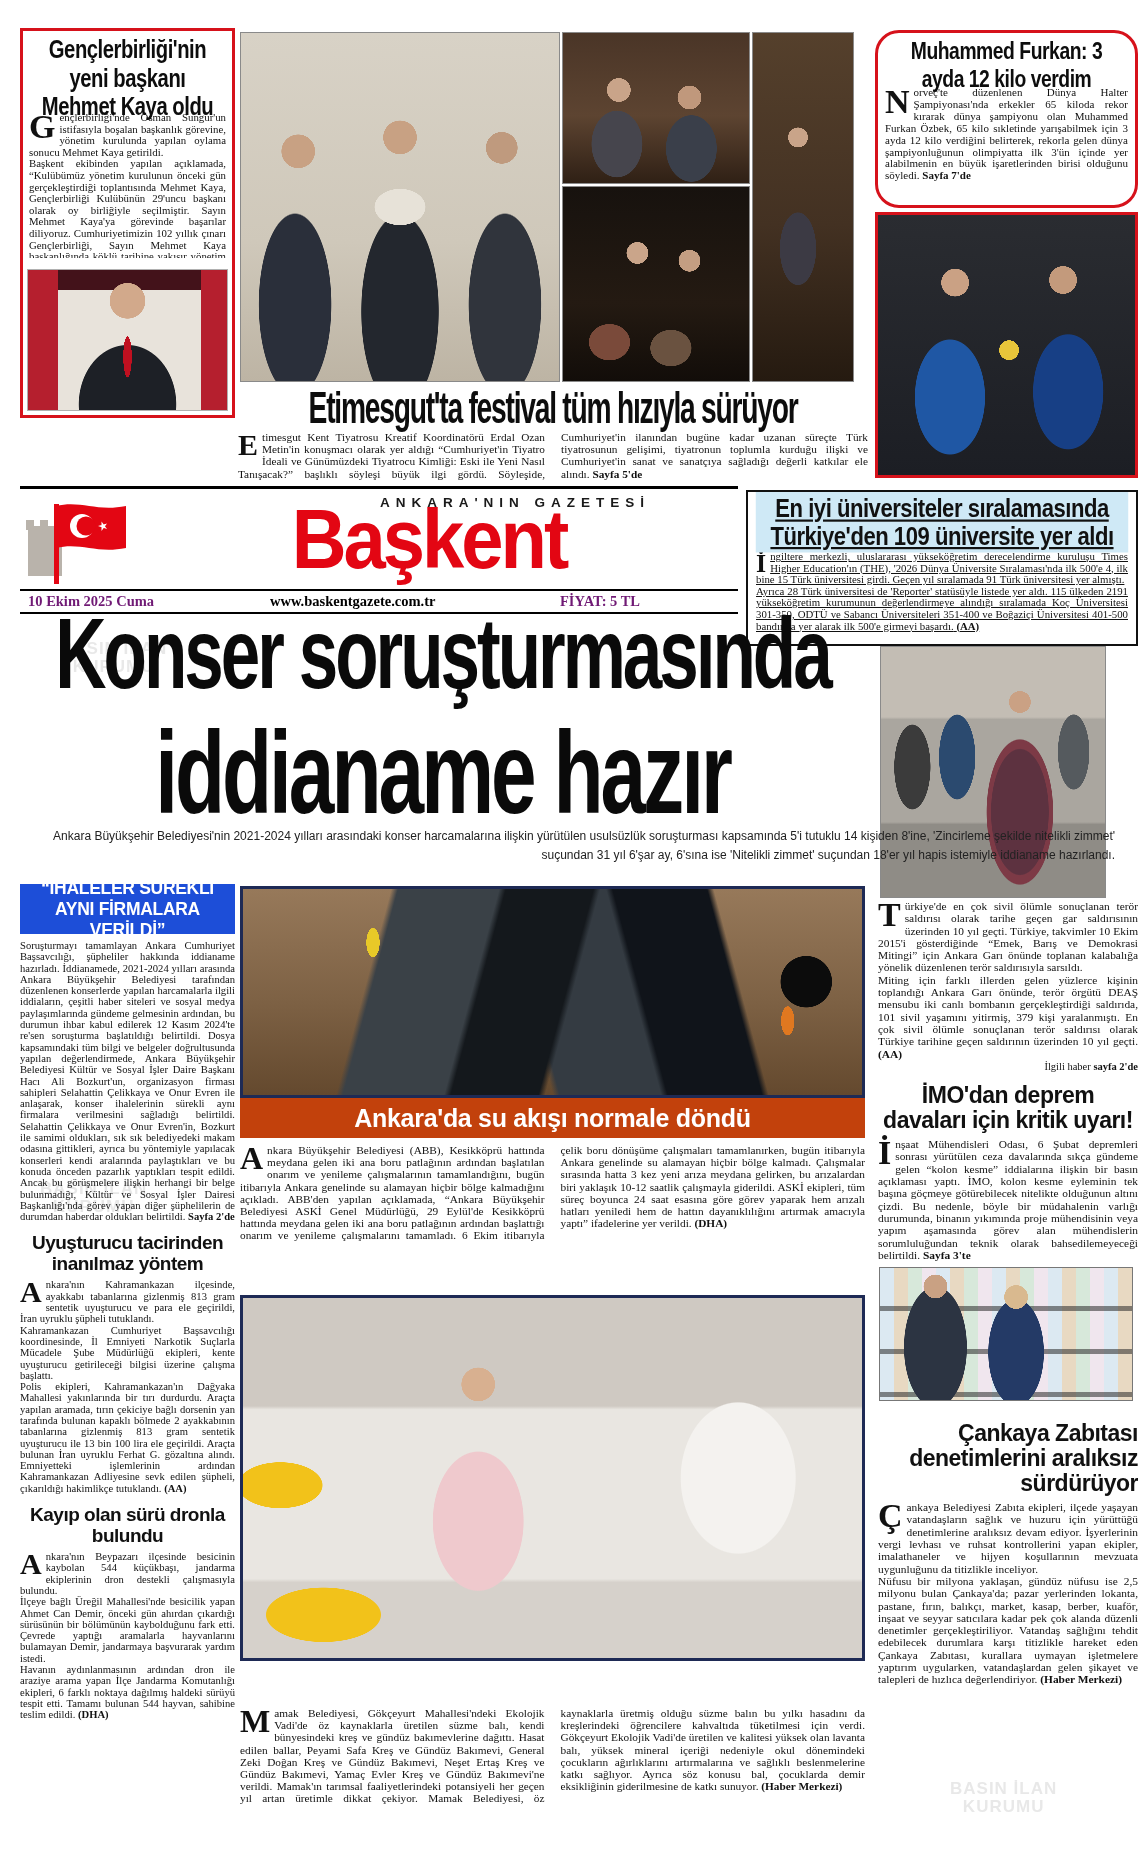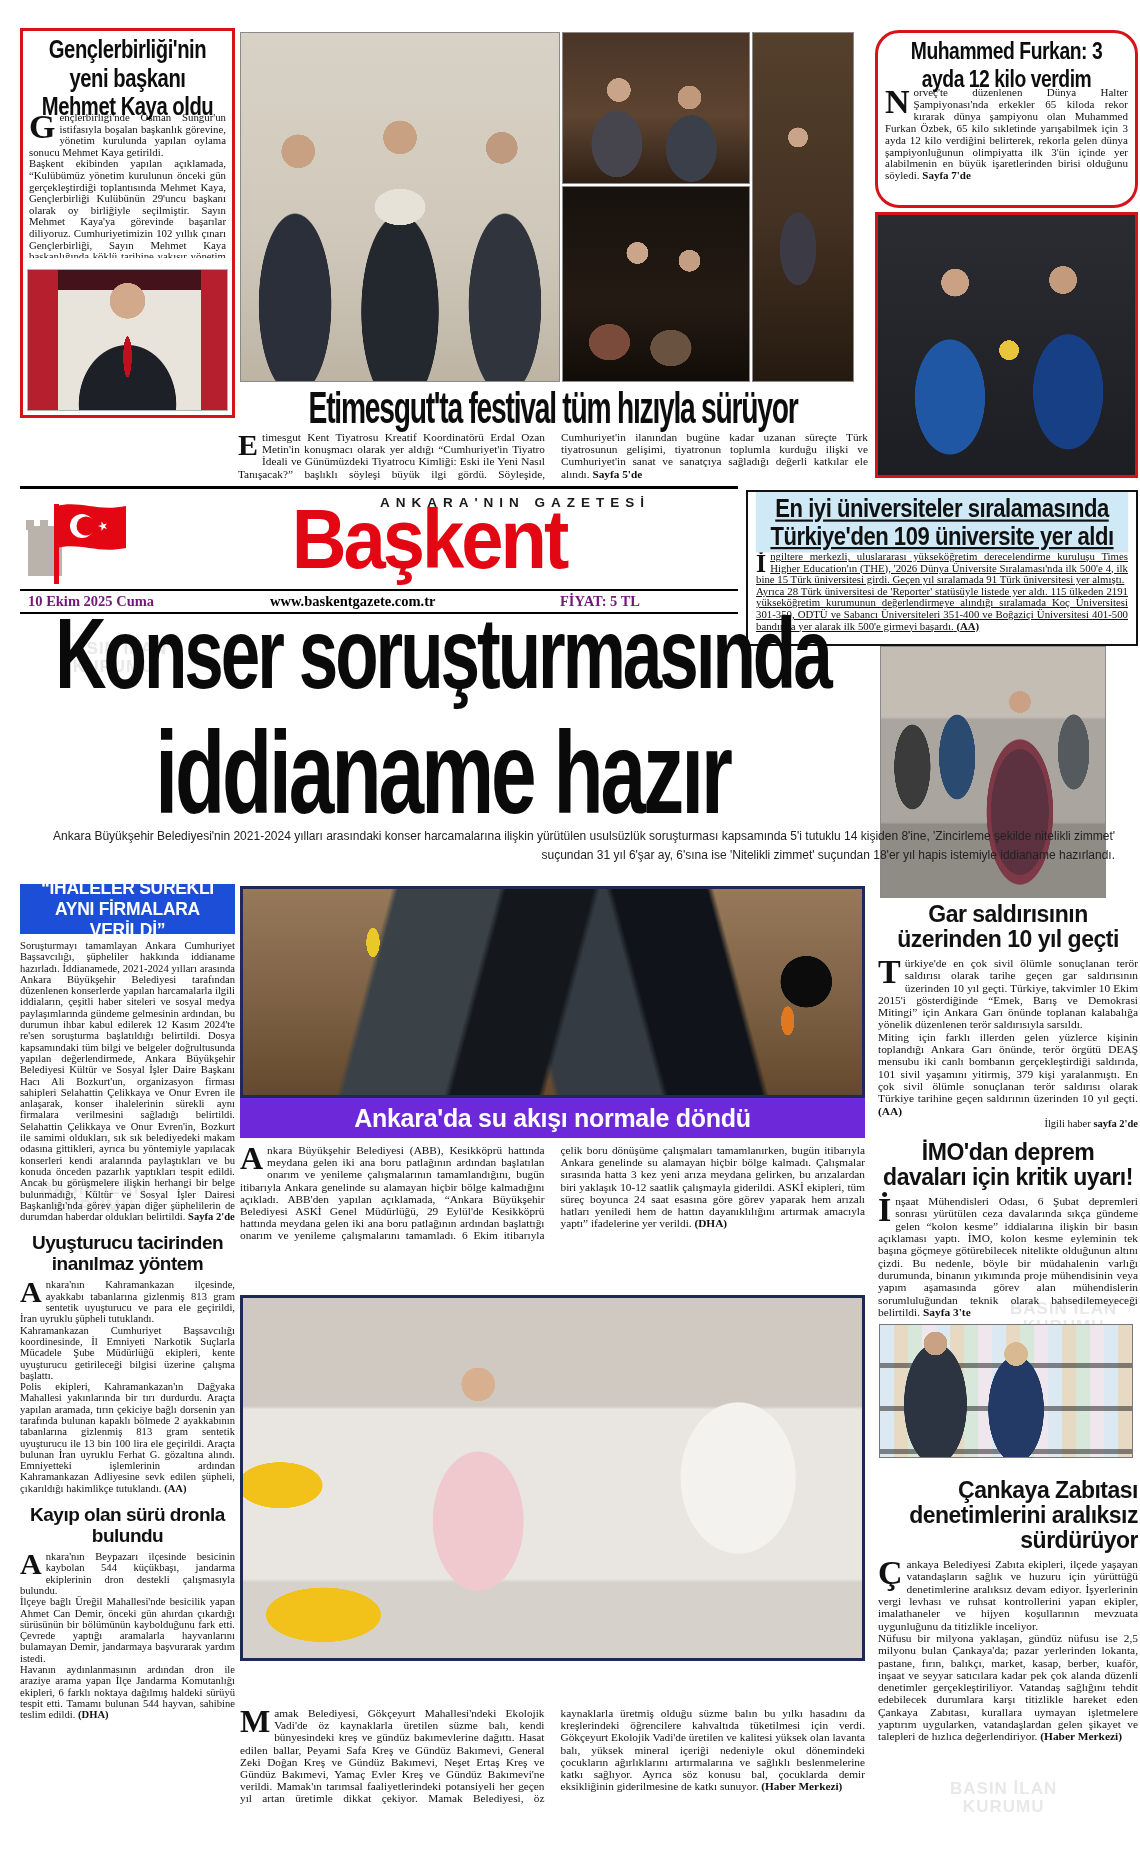--- a/index.html
+++ b/index.html
@@ -10,21 +10,21 @@
       font-weight:bold;font-size:17px;line-height:18px;text-align:center;letter-spacing:1px;pointer-events:none;}
   
   .hl{font-family:"Liberation Sans",sans-serif;font-weight:bold;color:#0d0d0d;text-align:center;}
   .cond{transform:scale(.92,1.18);transform-origin:center top;}
   .body{font-size:11px;line-height:11.8px;text-align:justify;}
   .body span{white-space:pre-line;}
   .dc{float:left;font-size:34px;line-height:26px;font-weight:bold;padding:2px 4px 0 0;font-family:"Liberation Serif",serif;}
   .pr{font-weight:bold;white-space:nowrap;}
   .redbox{border:3px solid #d6121b;background:#fff;}
   .photo{position:absolute;border:1px solid #8a8a8a;}
-  .redbar{position:absolute;background:#6d28d9;color:#fff;display:flex;align-items:center;justify-content:center;
+  .redbar{position:absolute;background:#c2410c;color:#fff;display:flex;align-items:center;justify-content:center;
           font-family:"Liberation Sans",sans-serif;font-weight:bold;}
   .twocol{position:absolute;column-count:2;column-gap:16px;font-size:11.3px;line-height:12.2px;text-align:justify;overflow:hidden;}
   .rule{position:absolute;background:#000;}
   .flowcol{position:absolute;overflow:hidden;}
   .flowcol h3{font-family:"Liberation Sans",sans-serif;font-weight:bold;text-align:center;margin:10px 0 5px 0;
               font-size:21px;line-height:23px;letter-spacing:-.5px;}
   .srcline{text-align:right;font-weight:bold;font-size:10.5px;margin-top:1px;}
   
   #photoA{background:
     radial-gradient(ellipse 42px 30px at 50% 50%,#e7e2d8 0 60%,transparent 61%),
@@ -227,21 +227,20 @@
   </div>
   <div class="photo" id="photoKids" style="left:240px;top:1295px;width:619px;height:360px;"></div>
   <div class="twocol" style="left:240px;top:1707px;width:625px;height:143px;">
     <span class="dc" style="font-size:32px;line-height:24px;">M</span><span>amak Belediyesi, Gökçeyurt Mahallesi'ndeki Ekolojik Vadi'de öz kaynaklarla üretilen süzme balı, kendi bünyesindeki kreş ve gündüz bakımevlerine dağıttı. Hasat edilen ballar, Peyami Safa Kreş ve Gündüz Bakımevi, General Zeki Doğan Kreş ve Gündüz Bakımevi, Neşet Ertaş Kreş ve Gündüz Bakımevi, Yamaç Evler Kreş ve Gündüz Bakımevi'ne verildi.
 Mamak'ın tarımsal faaliyetlerindeki potansiyeli her geçen yıl artan üretimle dikkat çekiyor. Mamak Belediyesi,</span>
     <span>öz kaynaklarla üretmiş olduğu süzme balın bu yılkı hasadını da kreşlerindeki öğrencilere kahvaltıda tüketilmesi için verdi.
 Gökçeyurt Ekolojik Vadi'de üretilen ve kalitesi yüksek olan lavanta balı, yüksek mineral içeriği nedeniyle okul dönemindeki çocukların ağırlıklarını artırmalarına ve sağlıklı beslenmelerine katkı sağlıyor. Ayrıca söz konusu bal, çocuklarda demir eksikliğinin giderilmesine de katkı sunuyor.</span> <b class="pr">(Haber Merkezi)</b>
   </div>
 
   <div class="flowcol" style="left:878px;top:900px;width:260px;height:954px;">
-    <h3 style="margin-top:2px;font-size:23px;line-height:25px;">Gar saldırısının üzerinden 10 yıl geçti</h3>
     <div class="rightcol-body">
       <span class="dc" style="font-size:34px;line-height:25px;">T</span><span>ürkiye'de en çok sivil ölümle sonuçlanan terör saldırısı olarak tarihe geçen gar saldırısının üzerinden 10 yıl geçti. Türkiye, takvimler 10 Ekim 2015'i gösterdiğinde “Emek, Barış ve Demokrasi Mitingi” için Ankara Garı önünde toplanan kalabalığa yönelik düzenlenen terör saldırısıyla sarsıldı.
 Miting için farklı illerden gelen yüzlerce kişinin toplandığı Ankara Garı önünde, terör örgütü DEAŞ mensubu iki canlı bombanın gerçekleştirdiği saldırıda, 101 sivil yaşamını yitirmiş, 379 kişi yaralanmıştı. En çok sivil ölümle sonuçlanan terör saldırısı olarak Türkiye tarihine geçen saldırının üzerinden 10 yıl geçti.</span>
       <b class="pr">(AA)</b>
       <div class="srcline"><span style="font-weight:normal;">İlgili haber</span> <b>sayfa 2'de</b></div>
     </div>
     <h3 style="font-size:23px;line-height:25px;">İMO'dan deprem davaları için kritik uyarı!</h3>
     <div class="rightcol-body">
       <span class="dc" style="font-size:34px;line-height:25px;">İ</span><span>nşaat Mühendisleri Odası, 6 Şubat depremleri sonrası yürütülen ceza davalarında sıkça gündeme gelen “kolon kesme” iddialarına ilişkin bir basın açıklaması yaptı. İMO, kolon kesme eyleminin tek başına göçmeye götürebilecek nitelikte olduğunun altını çizdi. Bu nedenle, böyle bir müdahalenin varlığı durumunda, binanın yıkımında proje mühendisinin veya yapım aşamasında görev alan mühendislerin sorumluluğundan teknik olarak bahsedilemeyeceği belirtildi.</span>
       <b class="pr">Sayfa 3'te</b>

